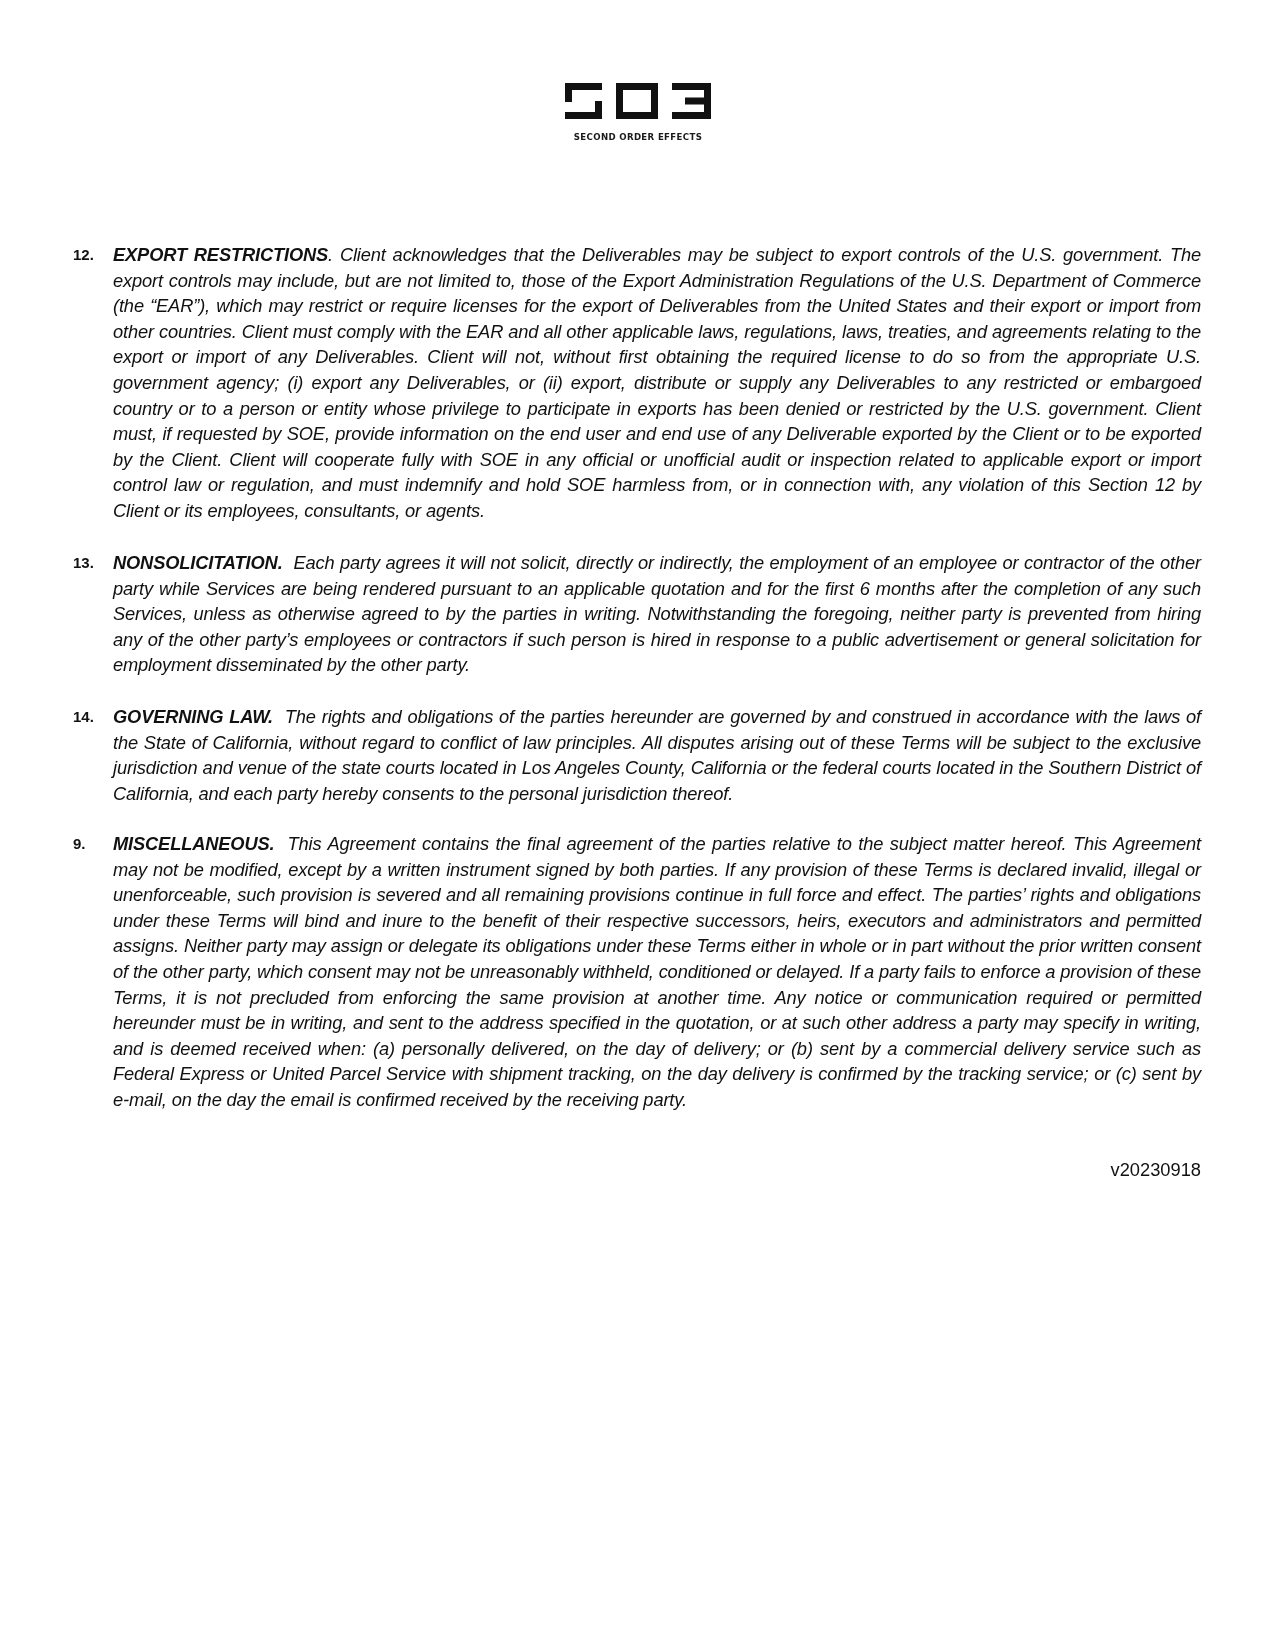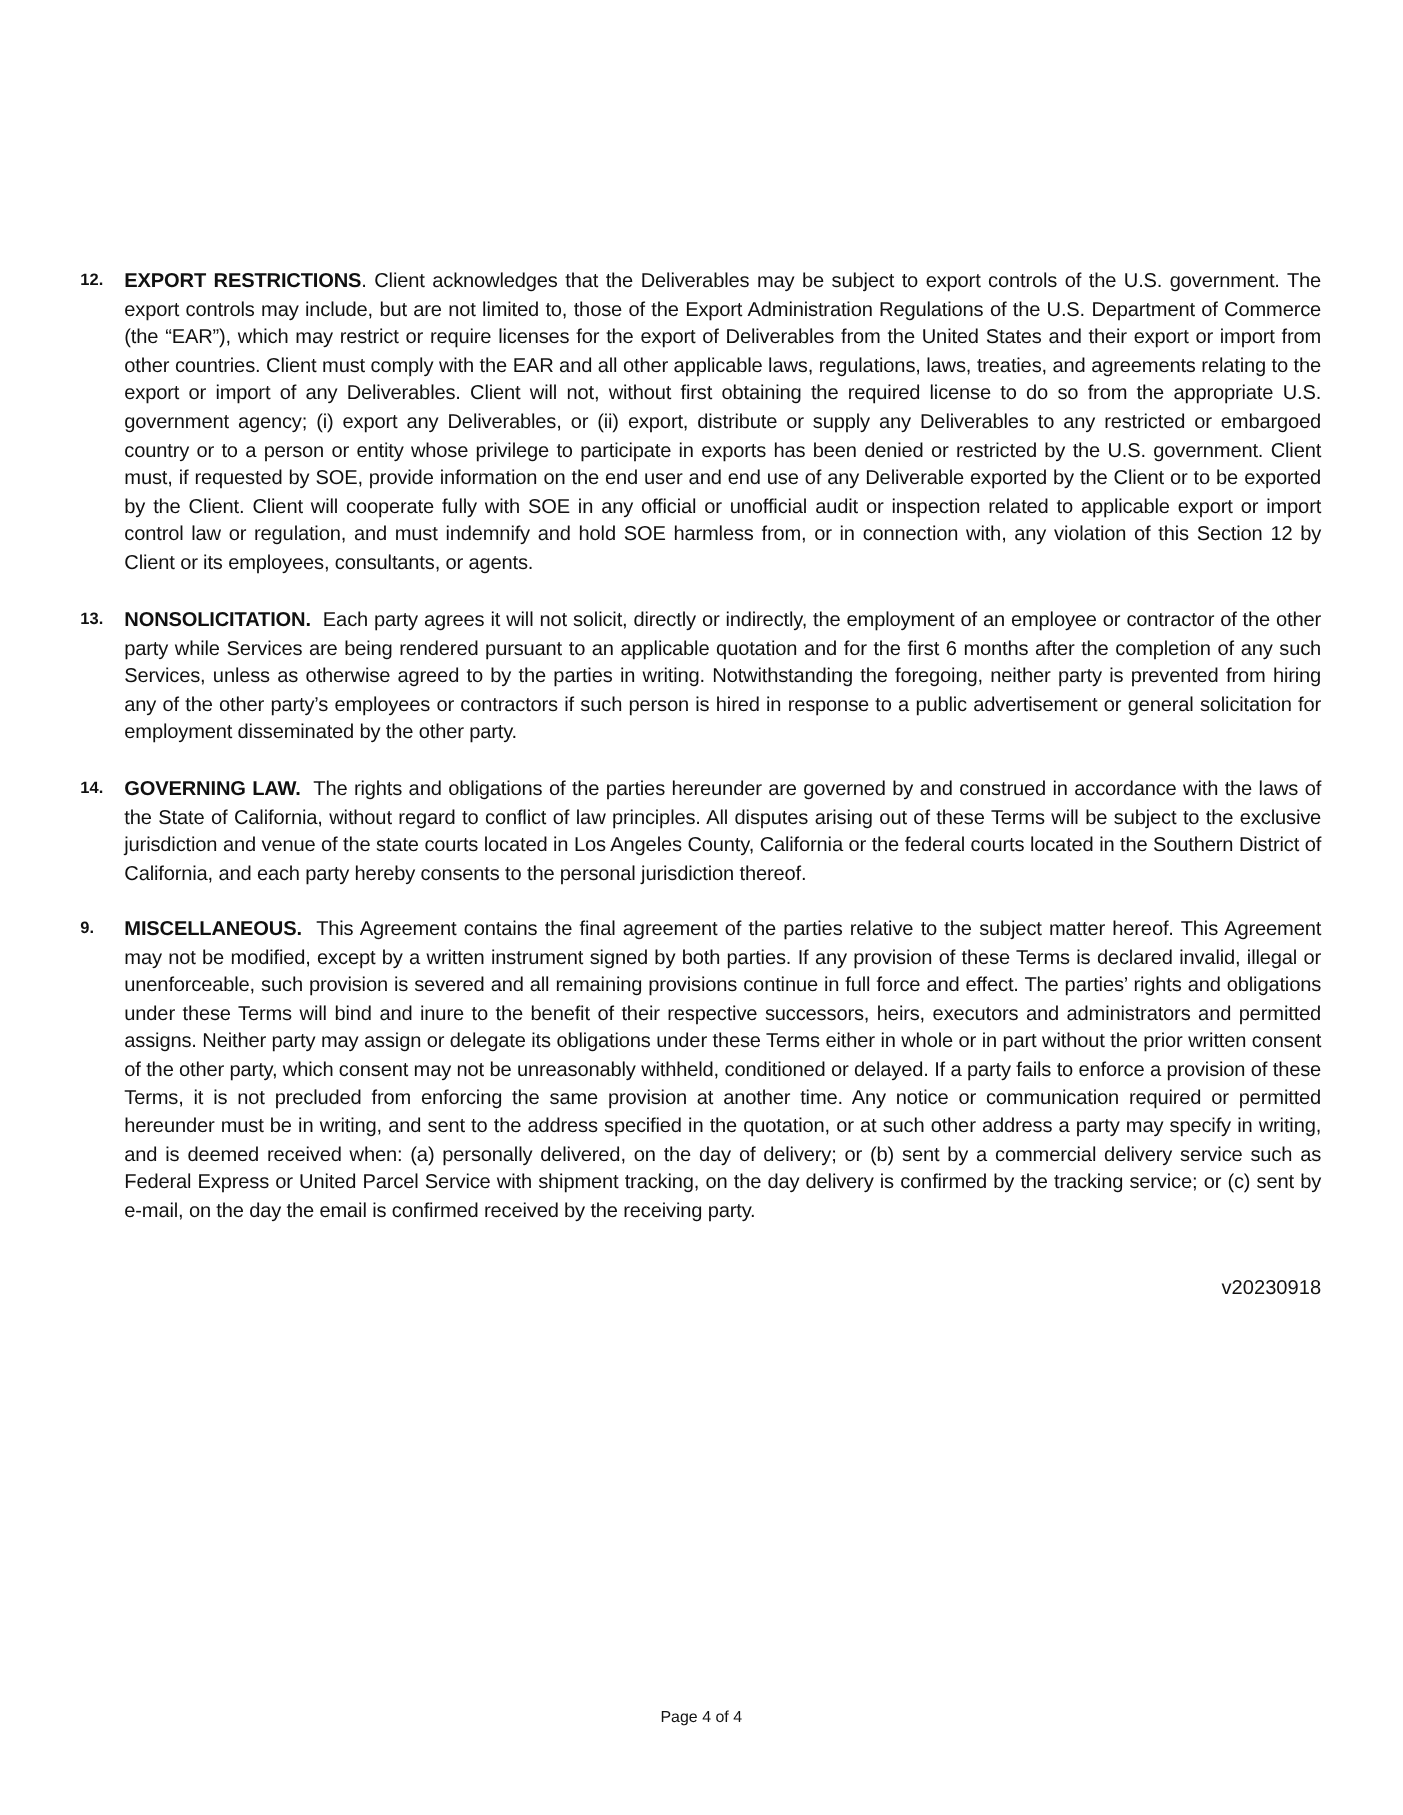--- a/index.html
+++ b/index.html
@@ -10,30 +10,48 @@
   .logo svg { display: block; }
   .logo-caption { position: absolute; left: 0; top: 49px; width: 146px; text-align: center;
                   font-family: "DejaVu Sans", sans-serif; font-weight: bold; font-size: 8.6px;
                   letter-spacing: 0.35px; color: #1a1a1a; white-space: nowrap; }
   .para { position: absolute; font-size: 18.3px; line-height: 25.6px; text-align: justify;
           text-align-last: left; letter-spacing: -0.15px; }
   .carry { left: 225px; width: 976px; top: 150px; }
   .item { position: absolute; left: 73px; width: 1128px; }
   .item .num { position: absolute; left: 0; top: 0; font-weight: bold; font-size: 15px; line-height: 25.6px; }
   .item .body { position: absolute; left: 40px; width: 1088px; font-size: 18.3px; line-height: 25.6px;
-                text-align: justify; text-align-last: left; letter-spacing: -0.15px; }
+                text-align: justify; text-align-last: left; letter-spacing: -0.15px; font-style: italic; }
   .item .head { font-weight: bold; }
   .version { position: absolute; right: 74px; top: 1159px; font-size: 18.3px; }
   .footer { position: absolute; left: 0; width: 1275px; top: 1553px; text-align: center; font-size: 14.5px; }
 </style>
 </head>
 <body>
 
 <div class="page">
 
+  <div class="logo">
+    <svg width="146" height="36" viewBox="0 0 146 36">
+
+      <rect x="0" y="0" width="37" height="7" fill="#111"></rect>
+      <rect x="0" y="0" width="7" height="19" fill="#111"></rect>
+      <rect x="0" y="29" width="37" height="7" fill="#111"></rect>
+      <rect x="30" y="18" width="7" height="18" fill="#111"></rect>
+
+      <rect x="51" y="0" width="42" height="36" fill="#111"></rect>
+      <rect x="58" y="7" width="28" height="22" fill="#fff"></rect>
+
+      <rect x="107" y="0" width="39" height="7" fill="#111"></rect>
+      <rect x="120" y="14.5" width="26" height="7" fill="#111"></rect>
+      <rect x="107" y="29" width="39" height="7" fill="#111"></rect>
+      <rect x="139" y="0" width="7" height="36" fill="#111"></rect>
+    </svg>
+    <div class="logo-caption">SECOND ORDER EFFECTS</div>
+  </div>
 
 
   <div class="item" style="top:242px;">
     <span class="num">12.</span>
     <div class="body"><span class="head">EXPORT RESTRICTIONS</span><span>.  </span><span>Client acknowledges that the Deliverables may be subject to export controls of the U.S. government. The export controls may include, but are not limited to, those of the Export Administration Regulations of the U.S. Department of Commerce (the “EAR”), which may restrict or require licenses for the export of Deliverables from the United States and their export or import from other countries. Client must comply with the EAR and all other applicable laws, regulations, laws, treaties, and agreements relating to the export or import of any Deliverables. Client will not, without first obtaining the required license to do so from the appropriate U.S. government agency; (i) export any Deliverables, or (ii) export, distribute or supply any Deliverables to any restricted or embargoed country or to a person or entity whose privilege to participate in exports has been denied or restricted by the U.S. government. Client must, if requested by SOE, provide information on the end user and end use of any Deliverable exported by the Client or to be exported by the Client. Client will cooperate fully with SOE in any official or unofficial audit or inspection related to applicable export or import control law or regulation, and must indemnify and hold SOE harmless from, or in connection with, any violation of this Section 12 by Client or its employees, consultants, or agents.</span></div>
   </div>
 
   <div class="item" style="top:550px;">
     <span class="num">13.</span>
     <div class="body"><span class="head">NONSOLICITATION.</span><span style="white-space:pre;">  </span><span>Each party agrees it will not solicit, directly or indirectly, the employment of an employee or contractor of the other party while Services are being rendered pursuant to an applicable quotation and for the first 6 months after the completion of any such Services, unless as otherwise agreed to by the parties in writing. Notwithstanding the foregoing, neither party is prevented from hiring any of the other party’s employees or contractors if such person is hired in response to a public advertisement or general solicitation for employment disseminated by the other party.</span></div>
@@ -44,15 +62,14 @@
     <div class="body"><span class="head">GOVERNING LAW.</span><span style="white-space:pre;">  </span><span>The rights and obligations of the parties hereunder are governed by and construed in accordance with the laws of the State of California, without regard to conflict of law principles. All disputes arising out of these Terms will be subject to the exclusive jurisdiction and venue of the state courts located in Los Angeles County, California or the federal courts located in the Southern District of California, and each party hereby consents to the personal jurisdiction thereof.</span></div>
   </div>
 
   <div class="item" style="top:831px;">
     <span class="num">9.</span>
     <div class="body"><span class="head">MISCELLANEOUS.</span><span style="white-space:pre;">  </span><span>This Agreement contains the final agreement of the parties relative to the subject matter hereof. This Agreement may not be modified, except by a written instrument signed by both parties. If any provision of these Terms is declared invalid, illegal or unenforceable, such provision is severed and all remaining provisions continue in full force and effect. The parties’ rights and obligations under these Terms will bind and inure to the benefit of their respective successors, heirs, executors and administrators and permitted assigns. Neither party may assign or delegate its obligations under these Terms either in whole or in part without the prior written consent of the other party, which consent may not be unreasonably withheld, conditioned or delayed. If a party fails to enforce a provision of these Terms, it is not precluded from enforcing the same provision at another time. Any notice or communication required or permitted hereunder must be in writing, and sent to the address specified in the quotation, or at such other address a party may specify in writing, and is deemed received when: (a) personally delivered, on the day of delivery; or (b) sent by a commercial delivery service such as Federal Express or United Parcel Service with shipment tracking, on the day delivery is confirmed by the tracking service; or (c) sent by e-mail, on the day the email is confirmed received by the receiving party.</span></div>
   </div>
 
   <div class="version">v20230918</div>
 
-  <div class="footer">Page 4 of 4</div>
 
 </div>
 
 </body></html>

